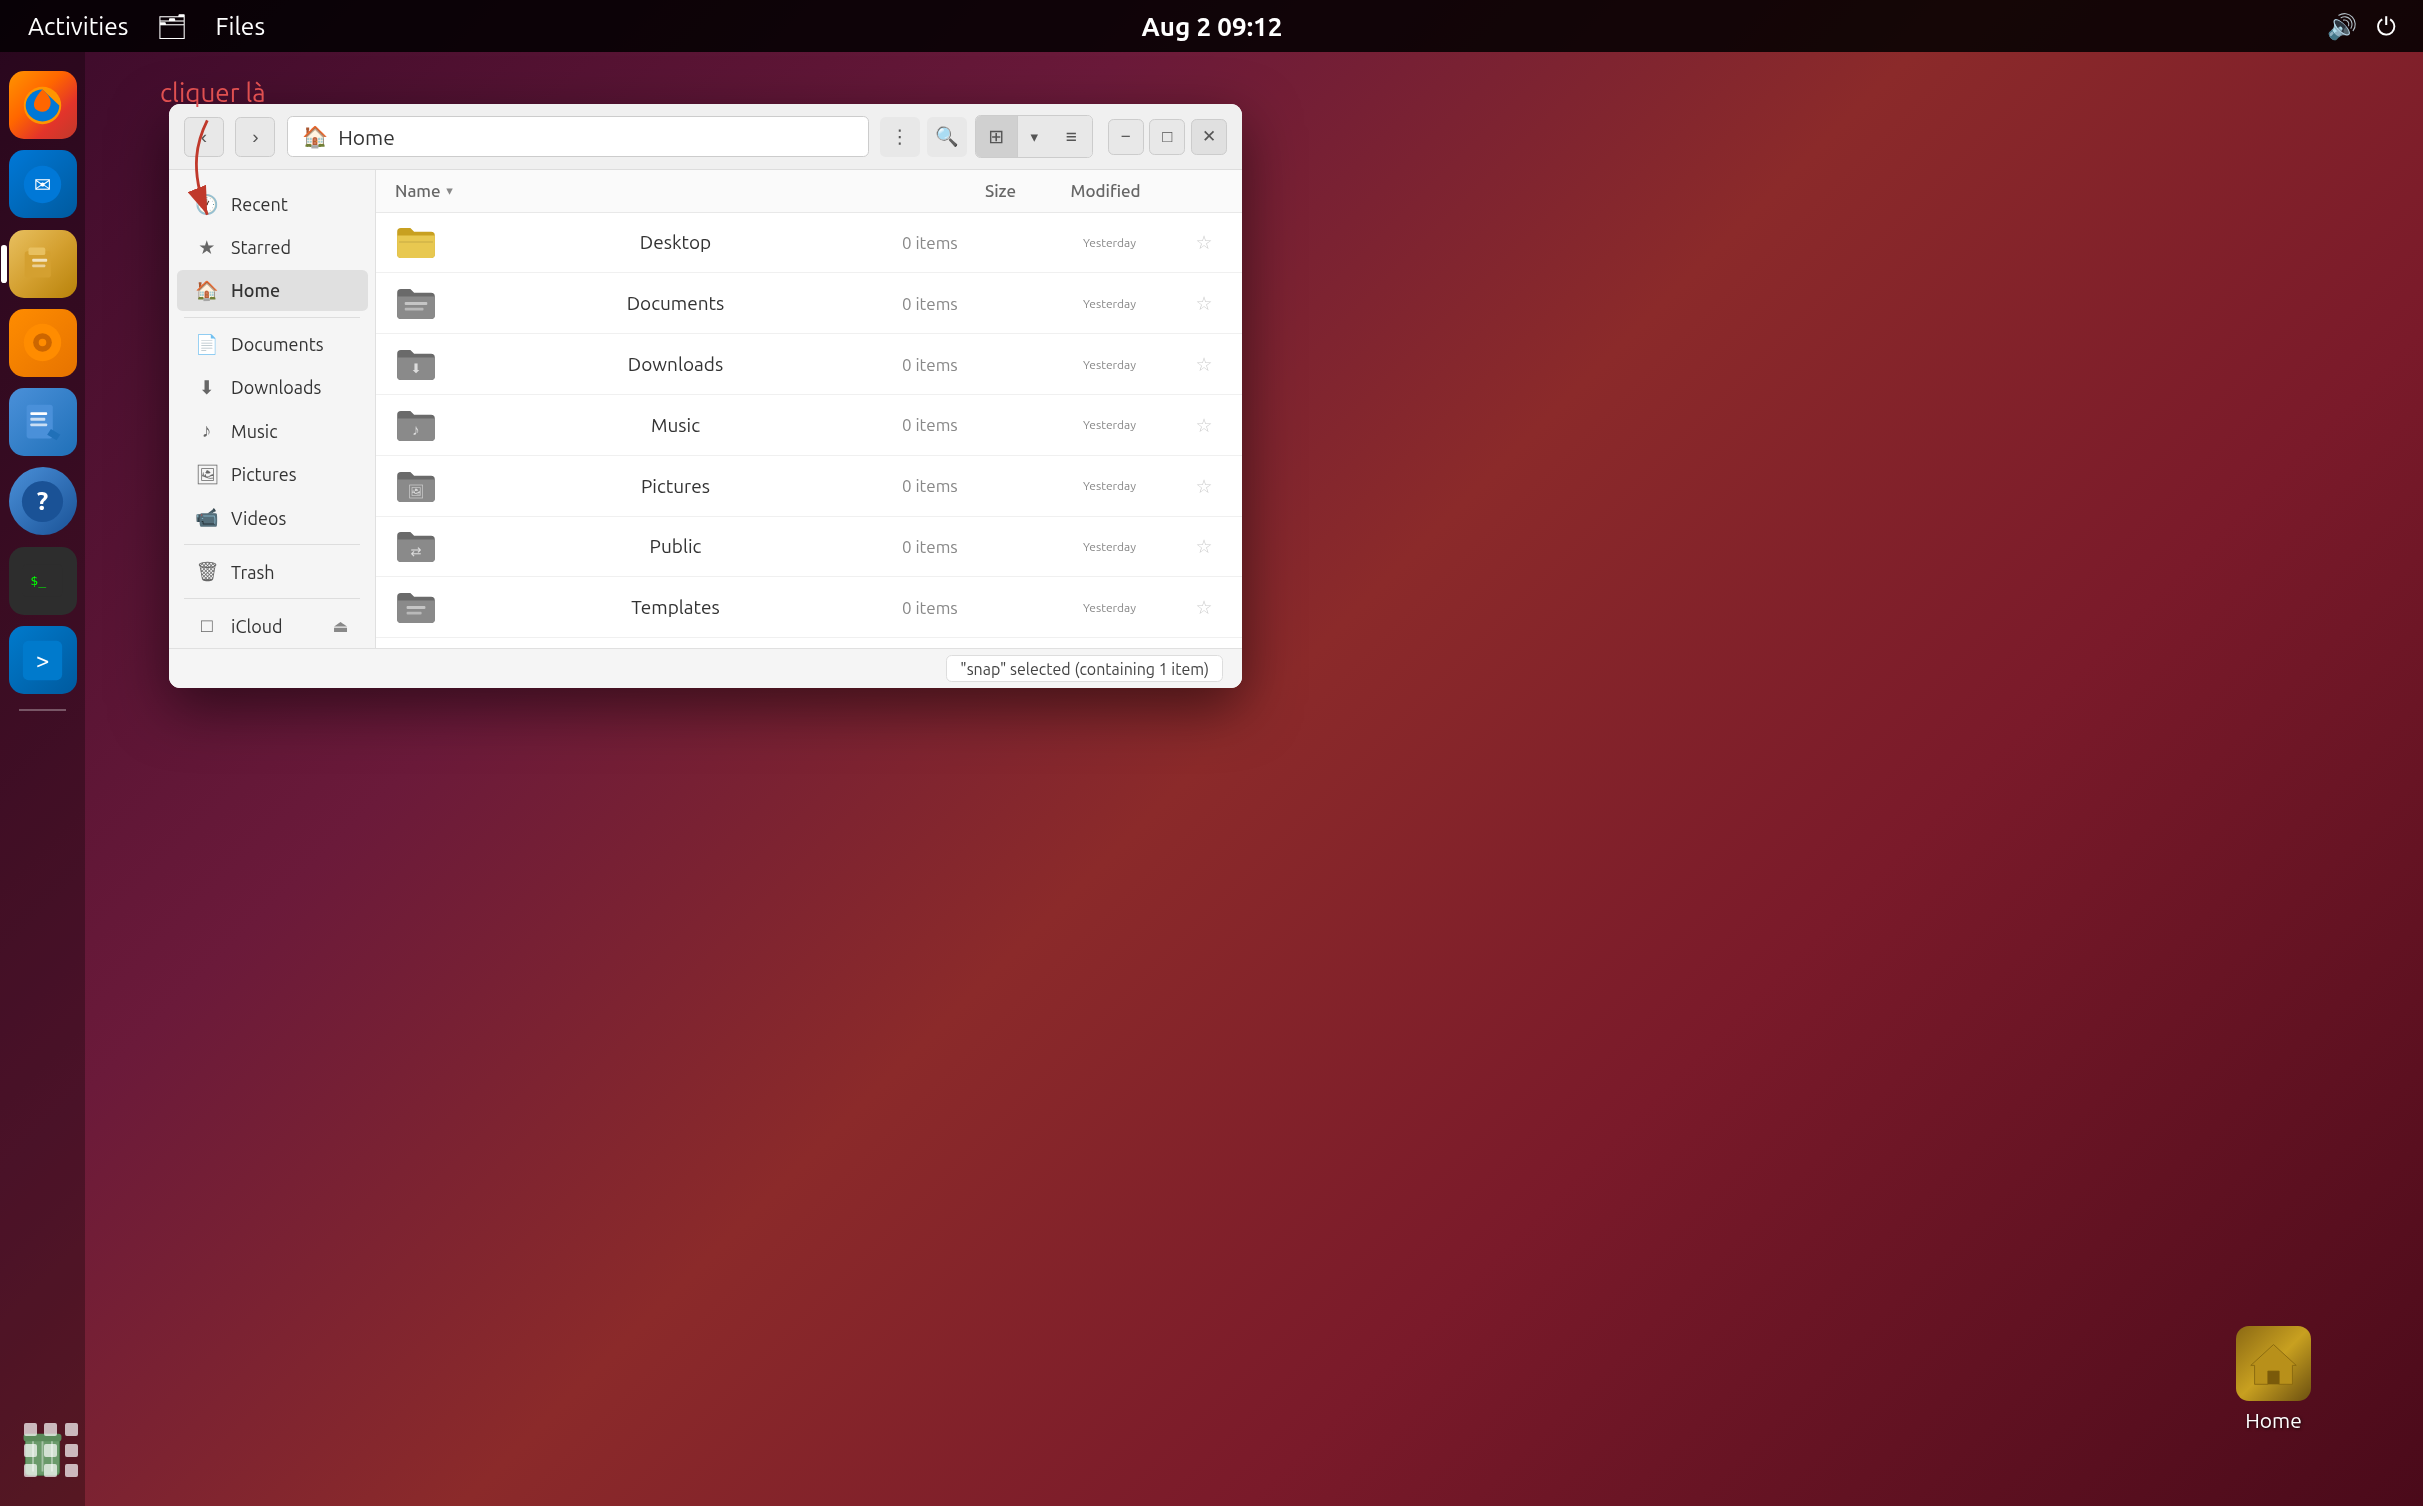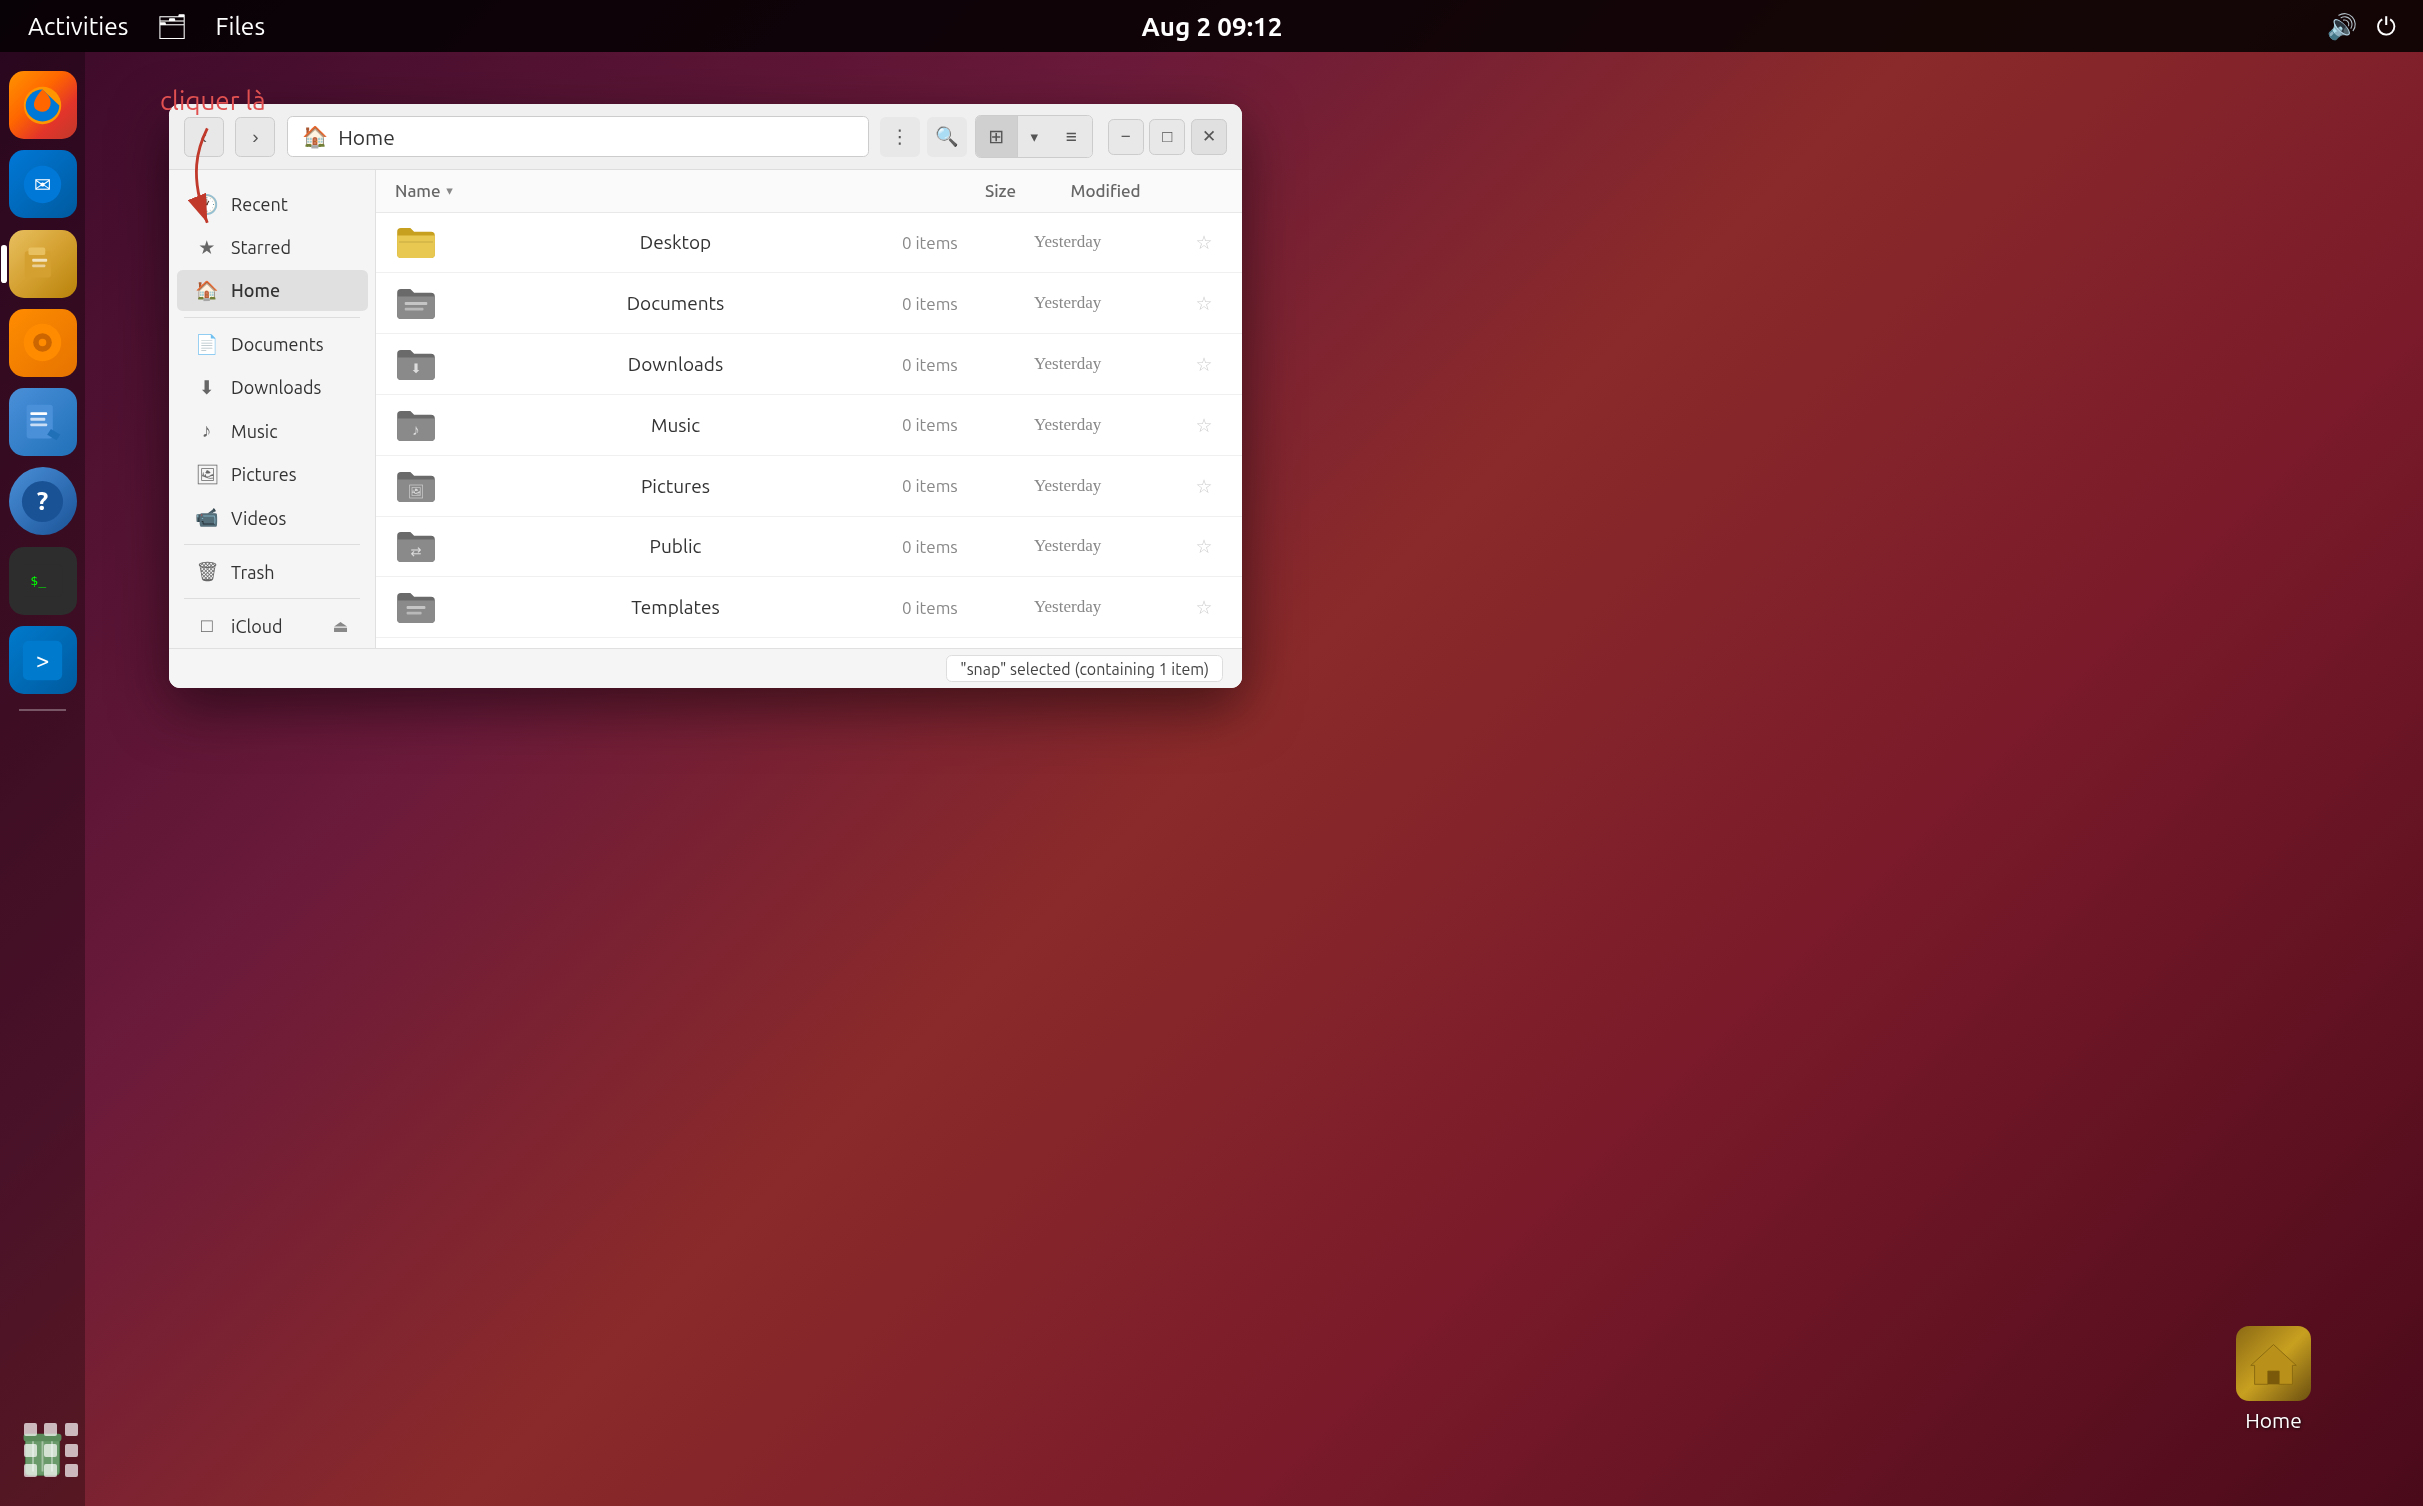--- a/index.html
+++ b/index.html
@@ -123,21 +123,21 @@
     .icon-terminal {
       background: #2d2d2d;
     }
     .icon-vscode {
       background: linear-gradient(135deg, #007acc 0%, #005a9e 100%);
     }
 
     
     .annotation {
       position: absolute;
-      top: 86px;
+      top: 78px;
       left: 160px;
       z-index: 200;
       pointer-events: none;
     }
     .annotation-text {
       color: #e05050;
       font-size: 26px;
       margin-bottom: 4.7px;
     }
     .annotation-arrow {
@@ -393,24 +393,23 @@
     }
     .file-size {
       width: 132px;
       text-align: left;
       padding-right: 19px;
       color: #888;
       font-size: 17px;
     }
     .file-modified {
       width: 151px;
-      text-align: left;
+      text-align: center;
       color: #888;
-      font-size: 17px;
-      font-family: Liberation Serif, serif;
+      font-size: 12px;
     }
     .star-icon {
       width: 38px;
       text-align: center;
       color: #ccc;
       font-size: 19px;
     }
 
     
     .statusbar {

